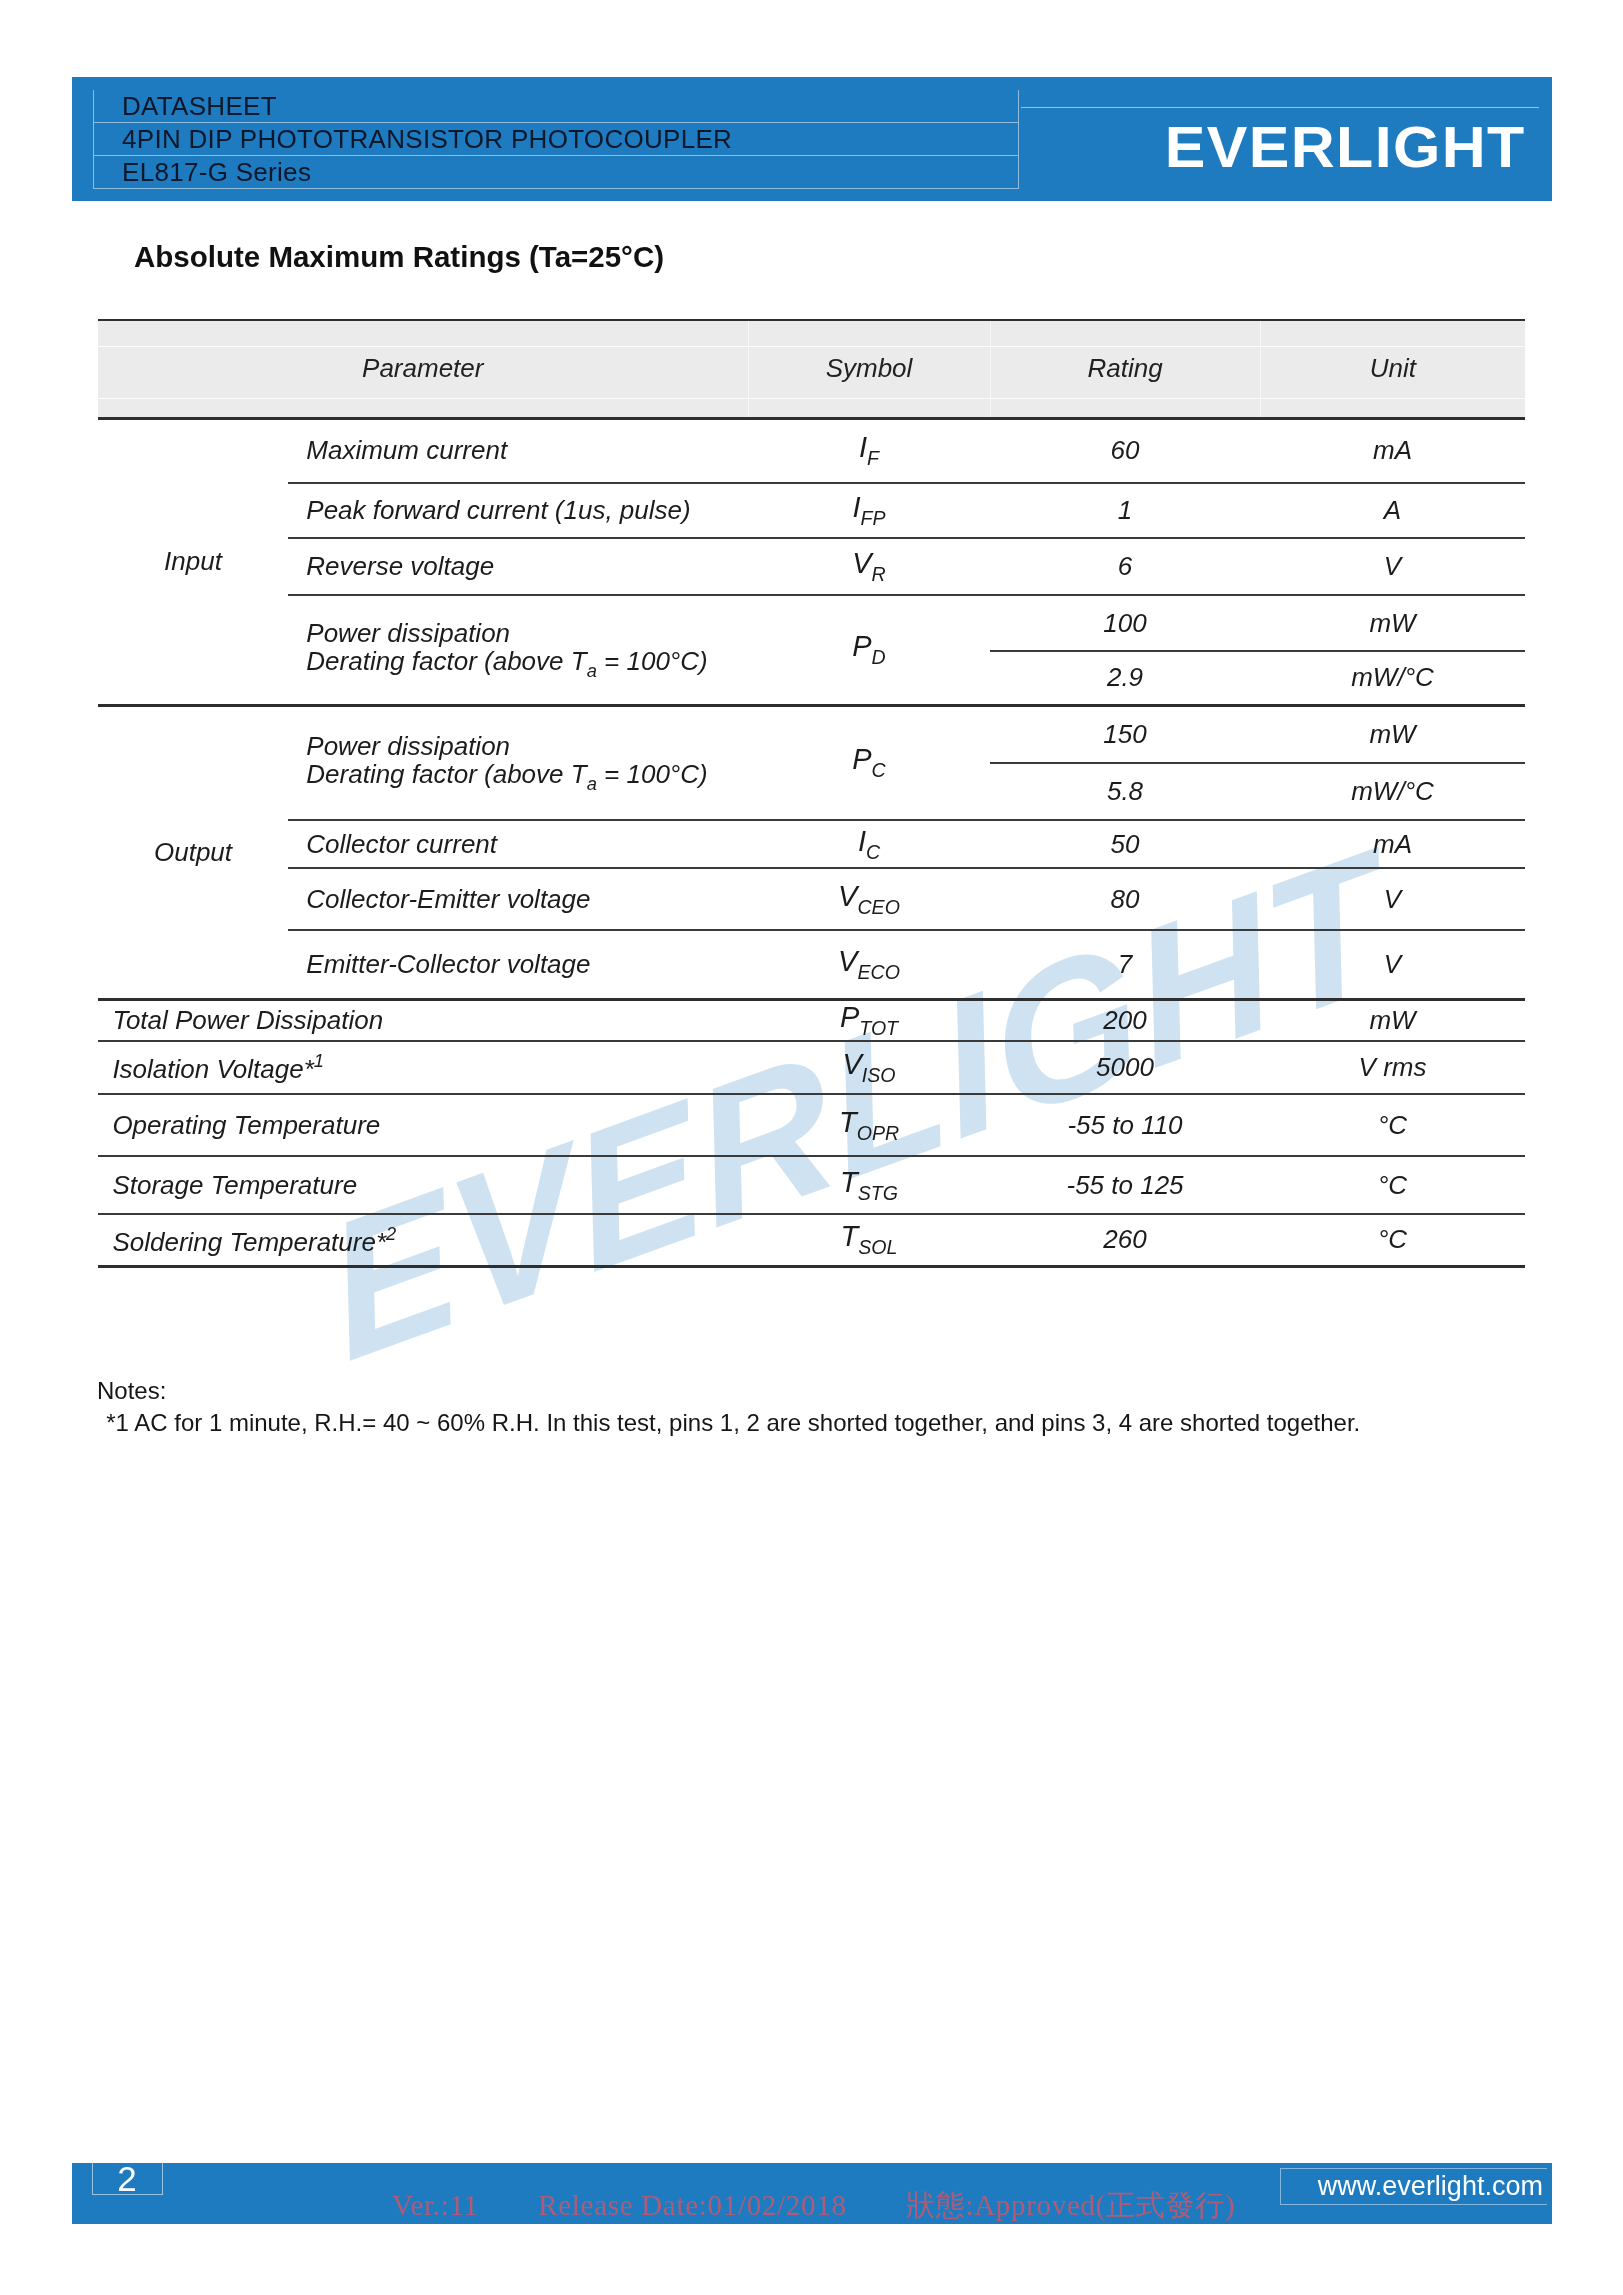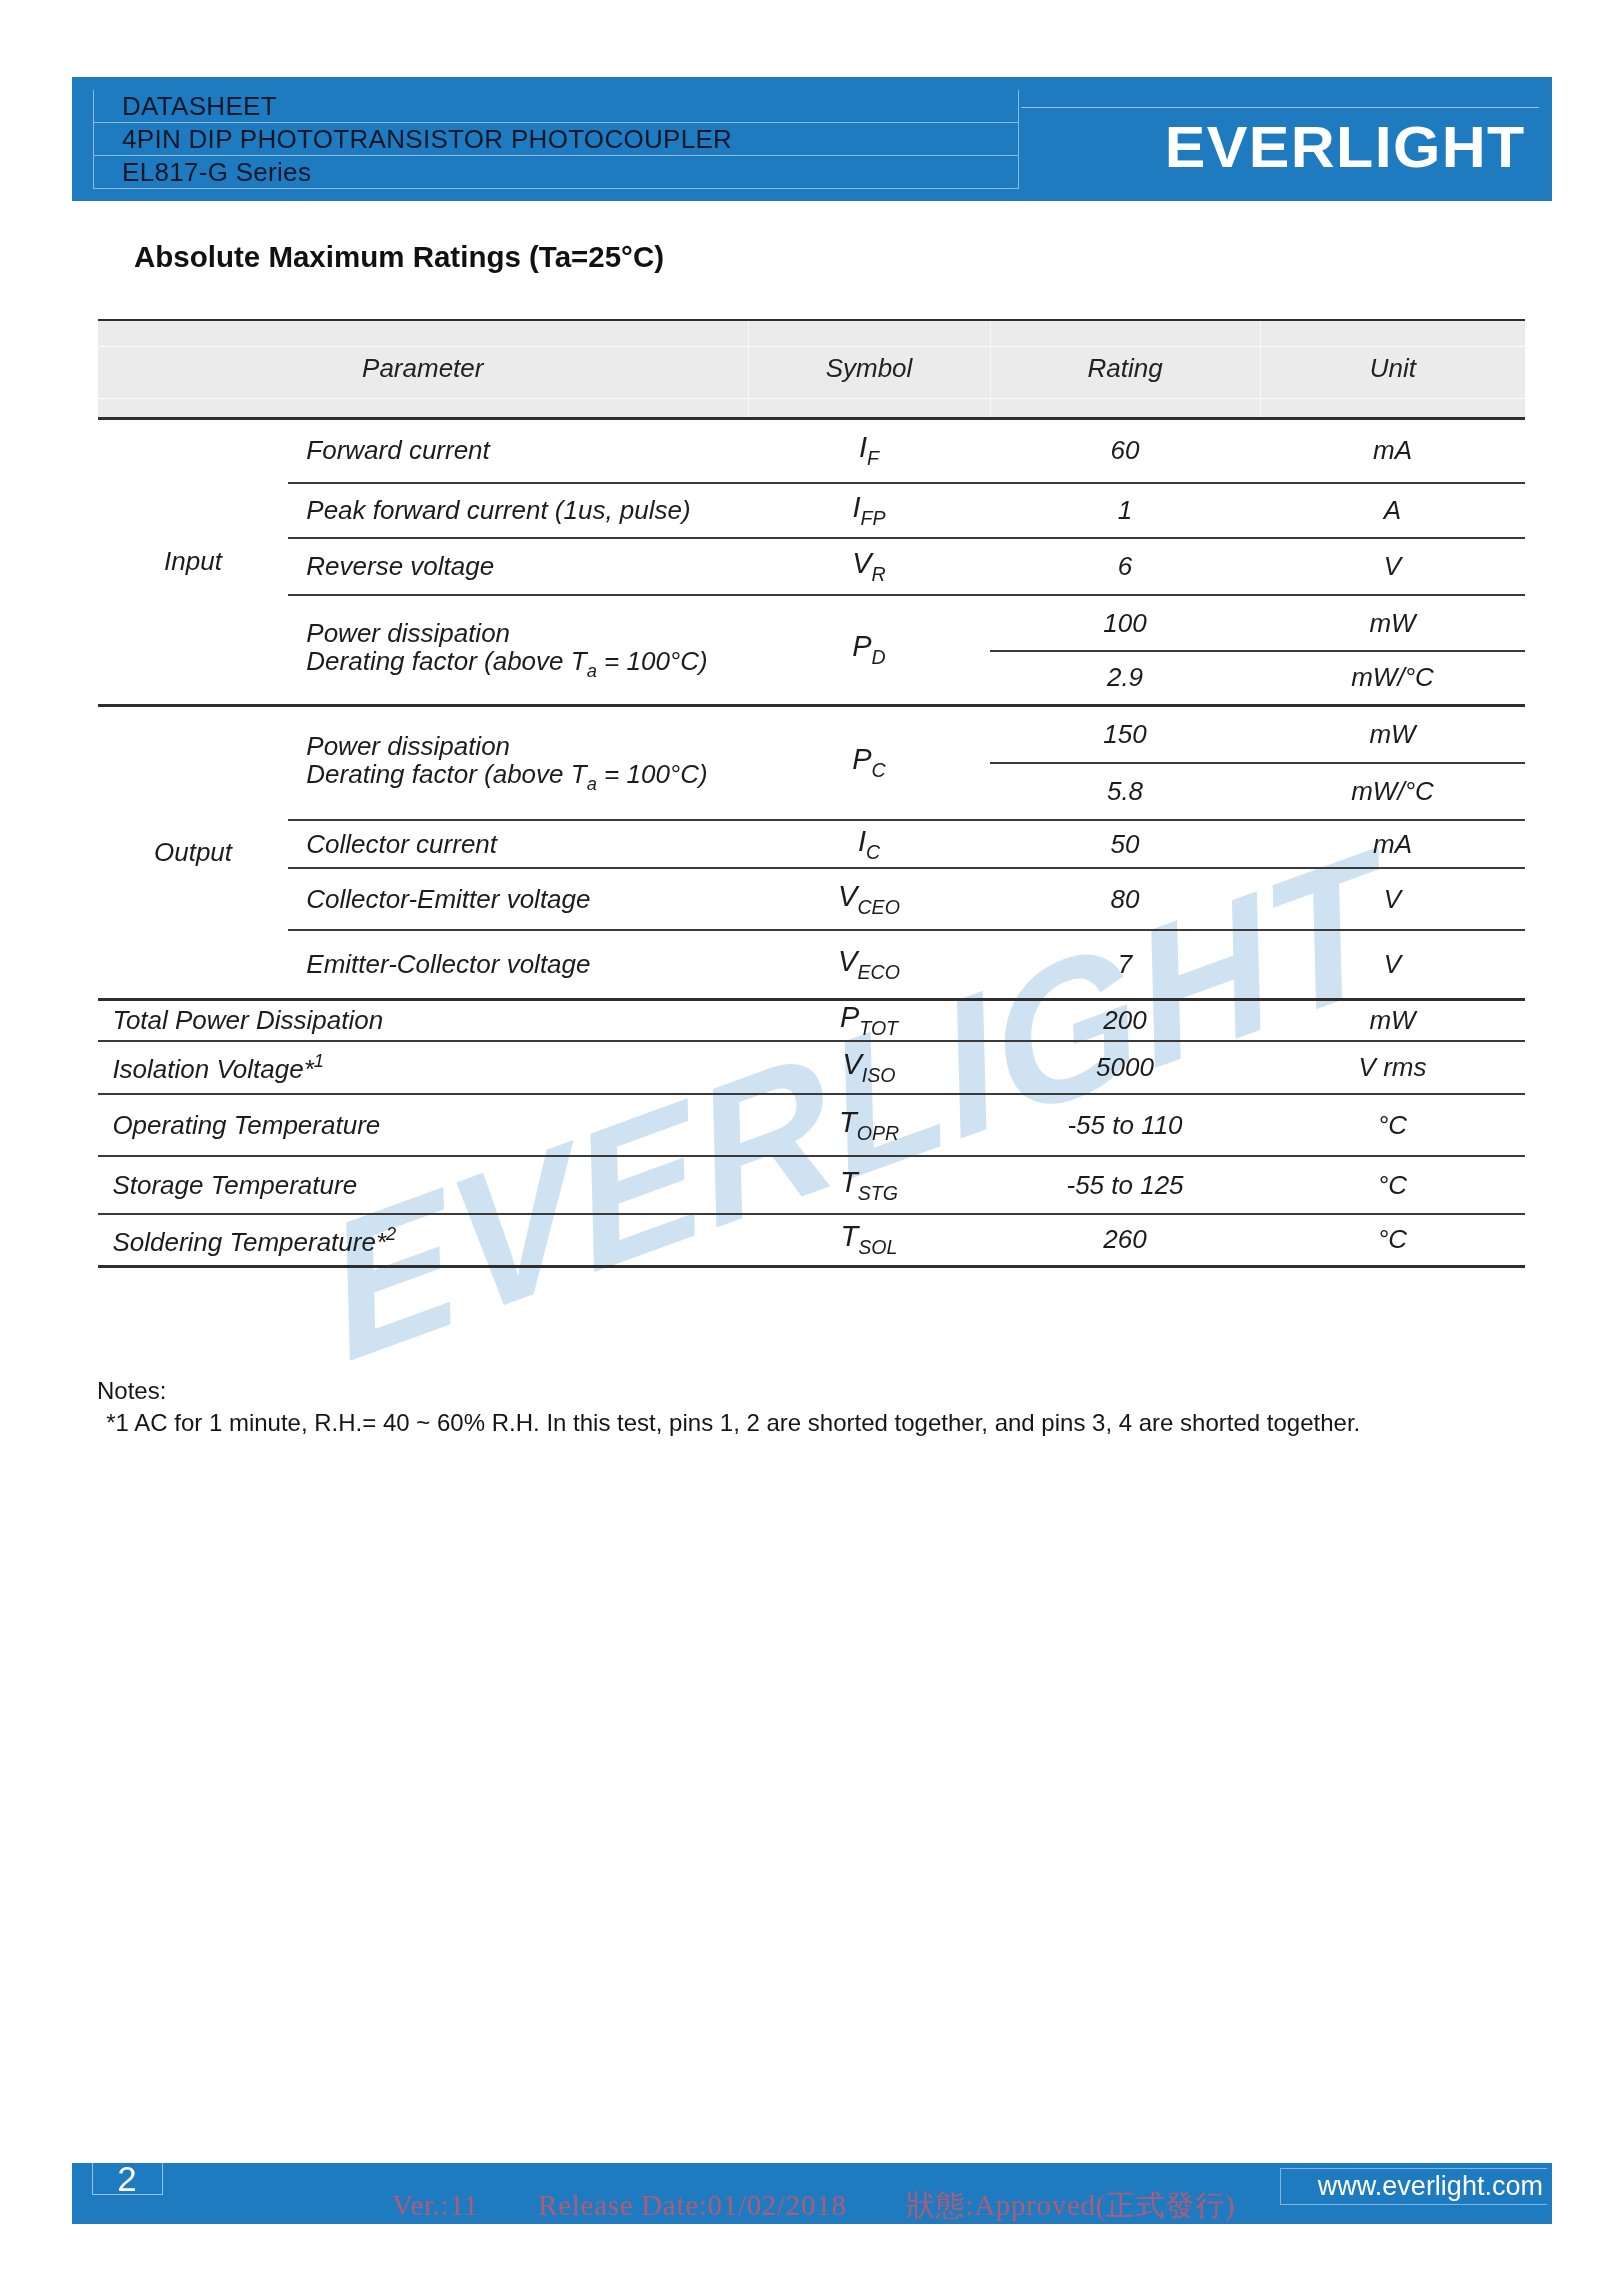--- a/index.html
+++ b/index.html
@@ -152,21 +152,21 @@
           <th colspan="2">Parameter</th>
           <th>Symbol</th>
           <th>Rating</th>
           <th>Unit</th>
         </tr>
       </thead>
       <tbody>
 
         <tr class="h100">
           <td class="group" rowspan="5">Input</td>
-          <td class="param">Forward current</td>
+          <td class="param">Maximum current</td>
           <td><span class="sym-main">I</span><sub>F</sub></td>
           <td>60</td>
           <td>mA</td>
         </tr>
         <tr class="h84">
           <td class="param">Peak forward current (1us, pulse)</td>
           <td><span class="sym-main">I</span><sub>FP</sub></td>
           <td>1</td>
           <td>A</td>
         </tr>

